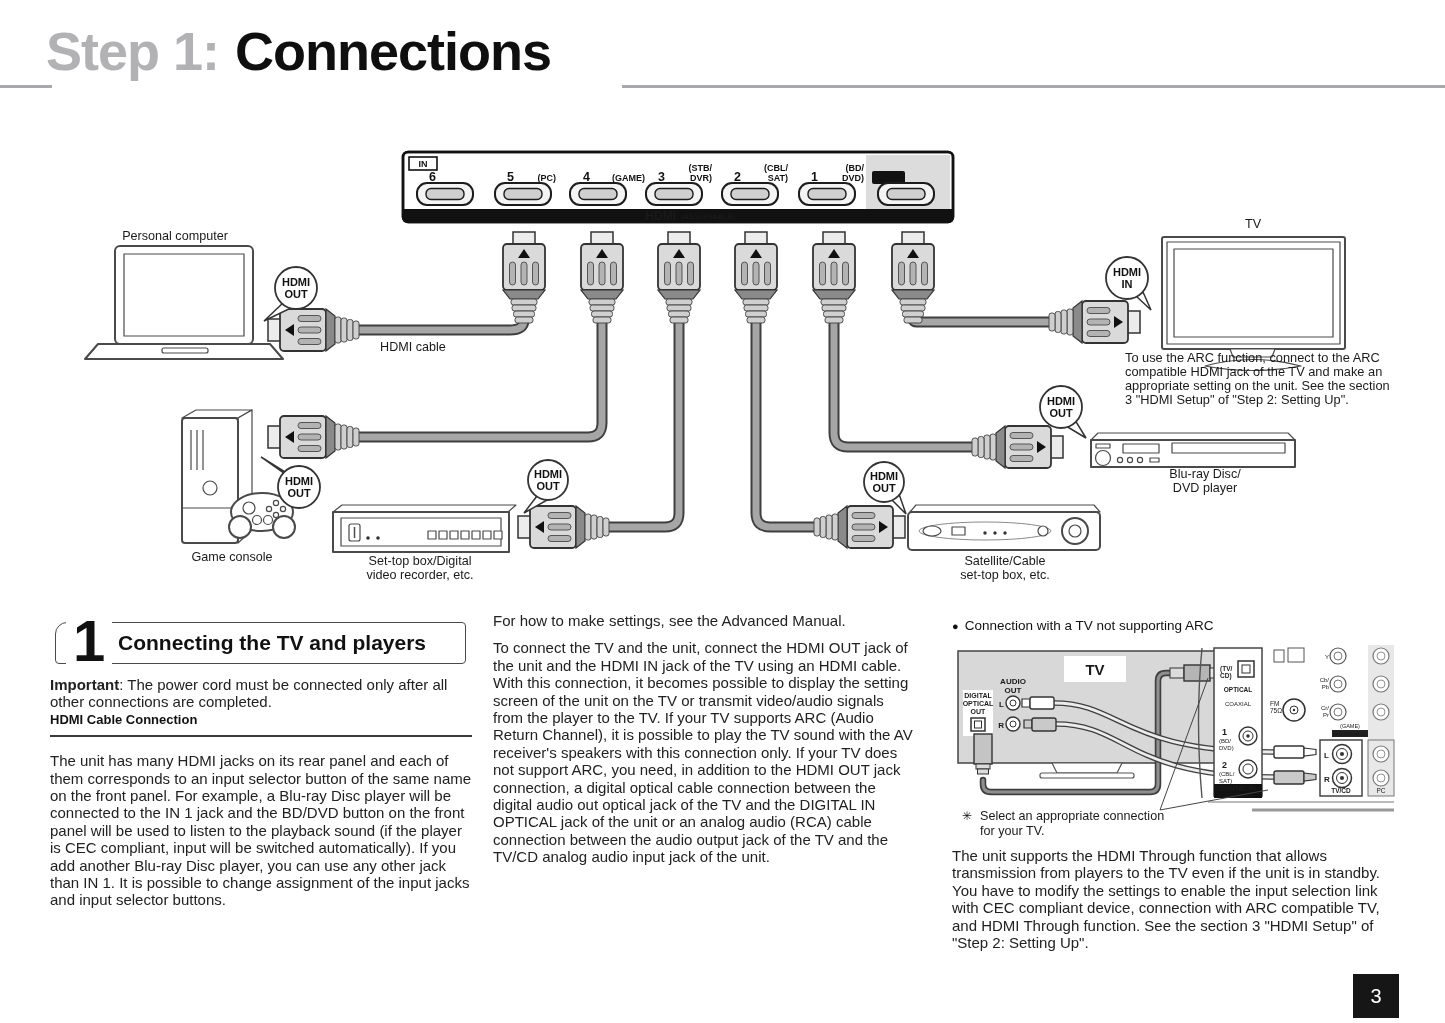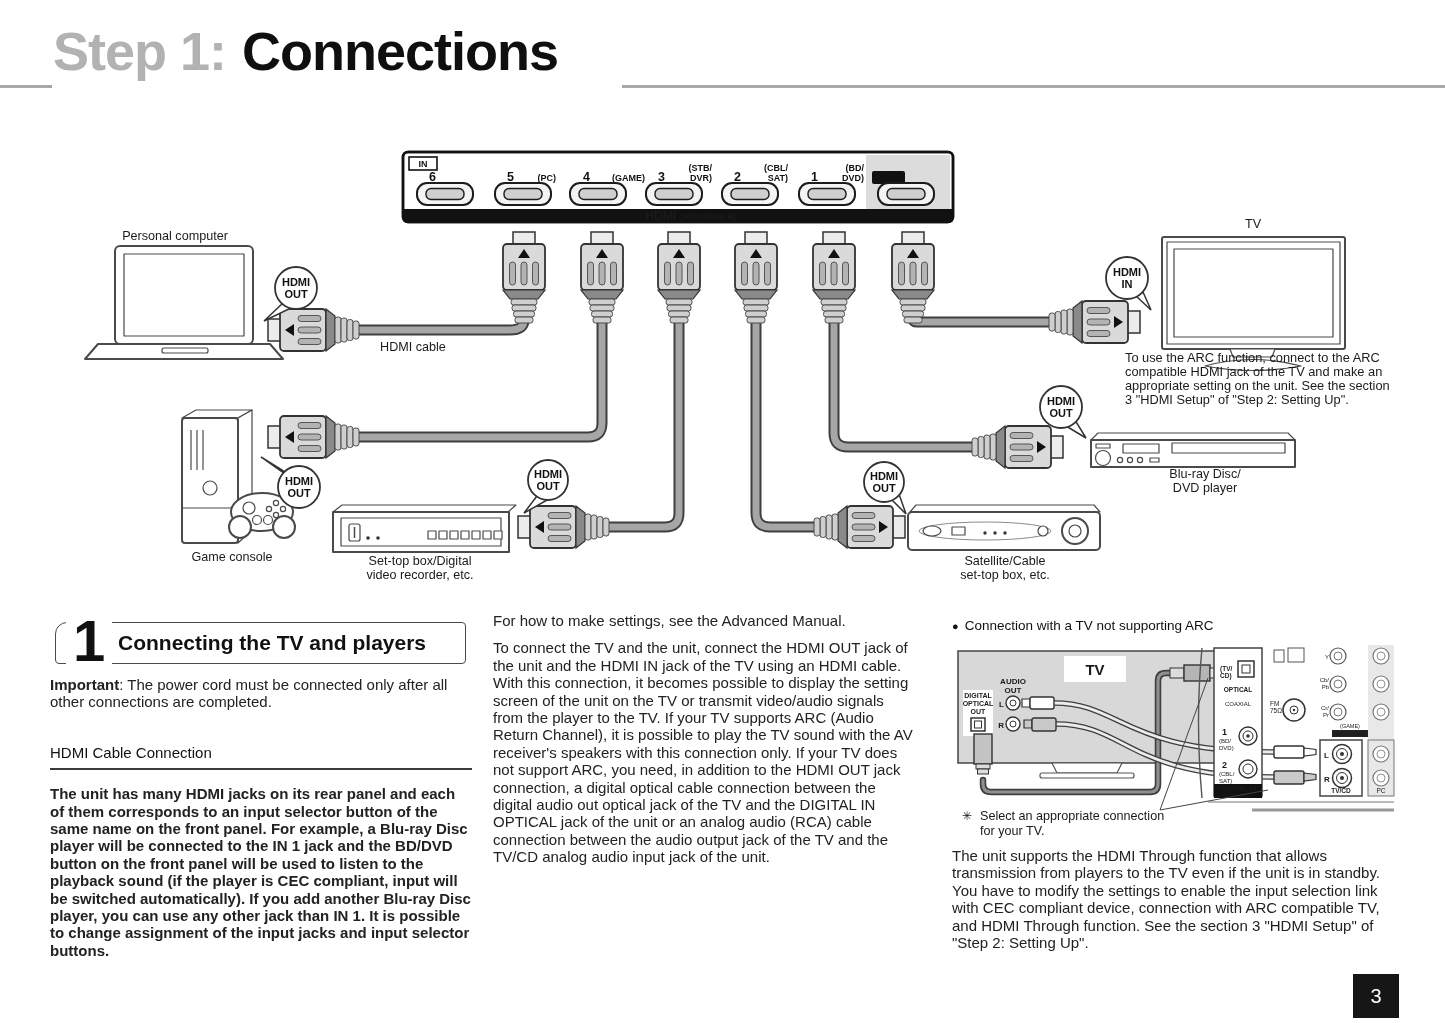--- a/index.html
+++ b/index.html
@@ -1,20 +1,20 @@
 <!DOCTYPE html>
 <html><head>
 <meta charset="utf-8">
 <style>
   html,body{margin:0;padding:0;}
   body{width:1445px;height:1023px;position:relative;background:#fff;
        font-family:"Liberation Sans",sans-serif;color:#222;overflow:hidden;}
   .abs{position:absolute;}
   
-  .title{left:53px;top:20px;font-size:54px;font-weight:bold;letter-spacing:-1px;white-space:nowrap;}
+  .title{left:46px;top:20px;font-size:54px;font-weight:bold;letter-spacing:-1px;white-space:nowrap;}
   .title .step{color:#b2b2b5;}
   .title .conn{color:#0f0f0f;margin-left:16px;}
   .rule{height:3px;background:#a8a8ab;top:85px;}
   
   svg{font-family:"Liberation Sans",sans-serif;}
   svg text{fill:#1a1a1a;}
   .co{stroke:#3f3f3f;stroke-width:11;stroke-linecap:round;fill:none;}
   .cc{stroke:#a6a6a6;stroke-width:7;stroke-linecap:round;fill:none;}
   .dev{fill:#fff;stroke:#4a4a4a;stroke-width:2;stroke-linejoin:round;}
   .thin{fill:#fff;stroke:#4a4a4a;stroke-width:1.2;stroke-linejoin:round;}
@@ -27,23 +27,23 @@
   .arcn{font-size:12.8px;}
   
   .col{line-height:17.4px;font-size:15px;}
   .stepbox{position:relative;margin-left:5px;margin-top:14px;width:409px;height:40px;
            border:1.6px solid #4a4a4a;border-radius:12px 4px 4px 4px;
            display:flex;align-items:center;}
   .stepnum{position:absolute;left:10px;top:-17px;font-size:58px;font-weight:bold;
            color:#111;background:#fff;padding:0 7px;line-height:70px;height:70px;}
   .stephead{font-size:21px;font-weight:bold;margin-left:62px;color:#111;}
   .impt{margin-top:12px;}
-  .subhead{margin-top:33px;font-size:15px;font-weight:normal;color:#111;
+  .subhead{font-size:13px;font-weight:bold;color:#111;
            border-bottom:2px solid #3a3a3a;padding-bottom:7px;}
-  .bodytxt{margin-top:15px;font-weight:bold;}
+  .bodytxt{margin-top:15px;}
   .bullet-head{font-size:13.5px;color:#111;}
   .bullet-head .dot{font-size:11px;margin-right:6px;}
   .pagenum{left:1353px;top:974px;width:46px;height:44px;background:#161616;color:#fff;
            font-size:20px;display:flex;align-items:center;justify-content:center;}
   .m6{font-size:6px;} .m65{font-size:6.5px;}
   .bold{font-weight:bold;}
 </style>
 </head>
 <body>
 

